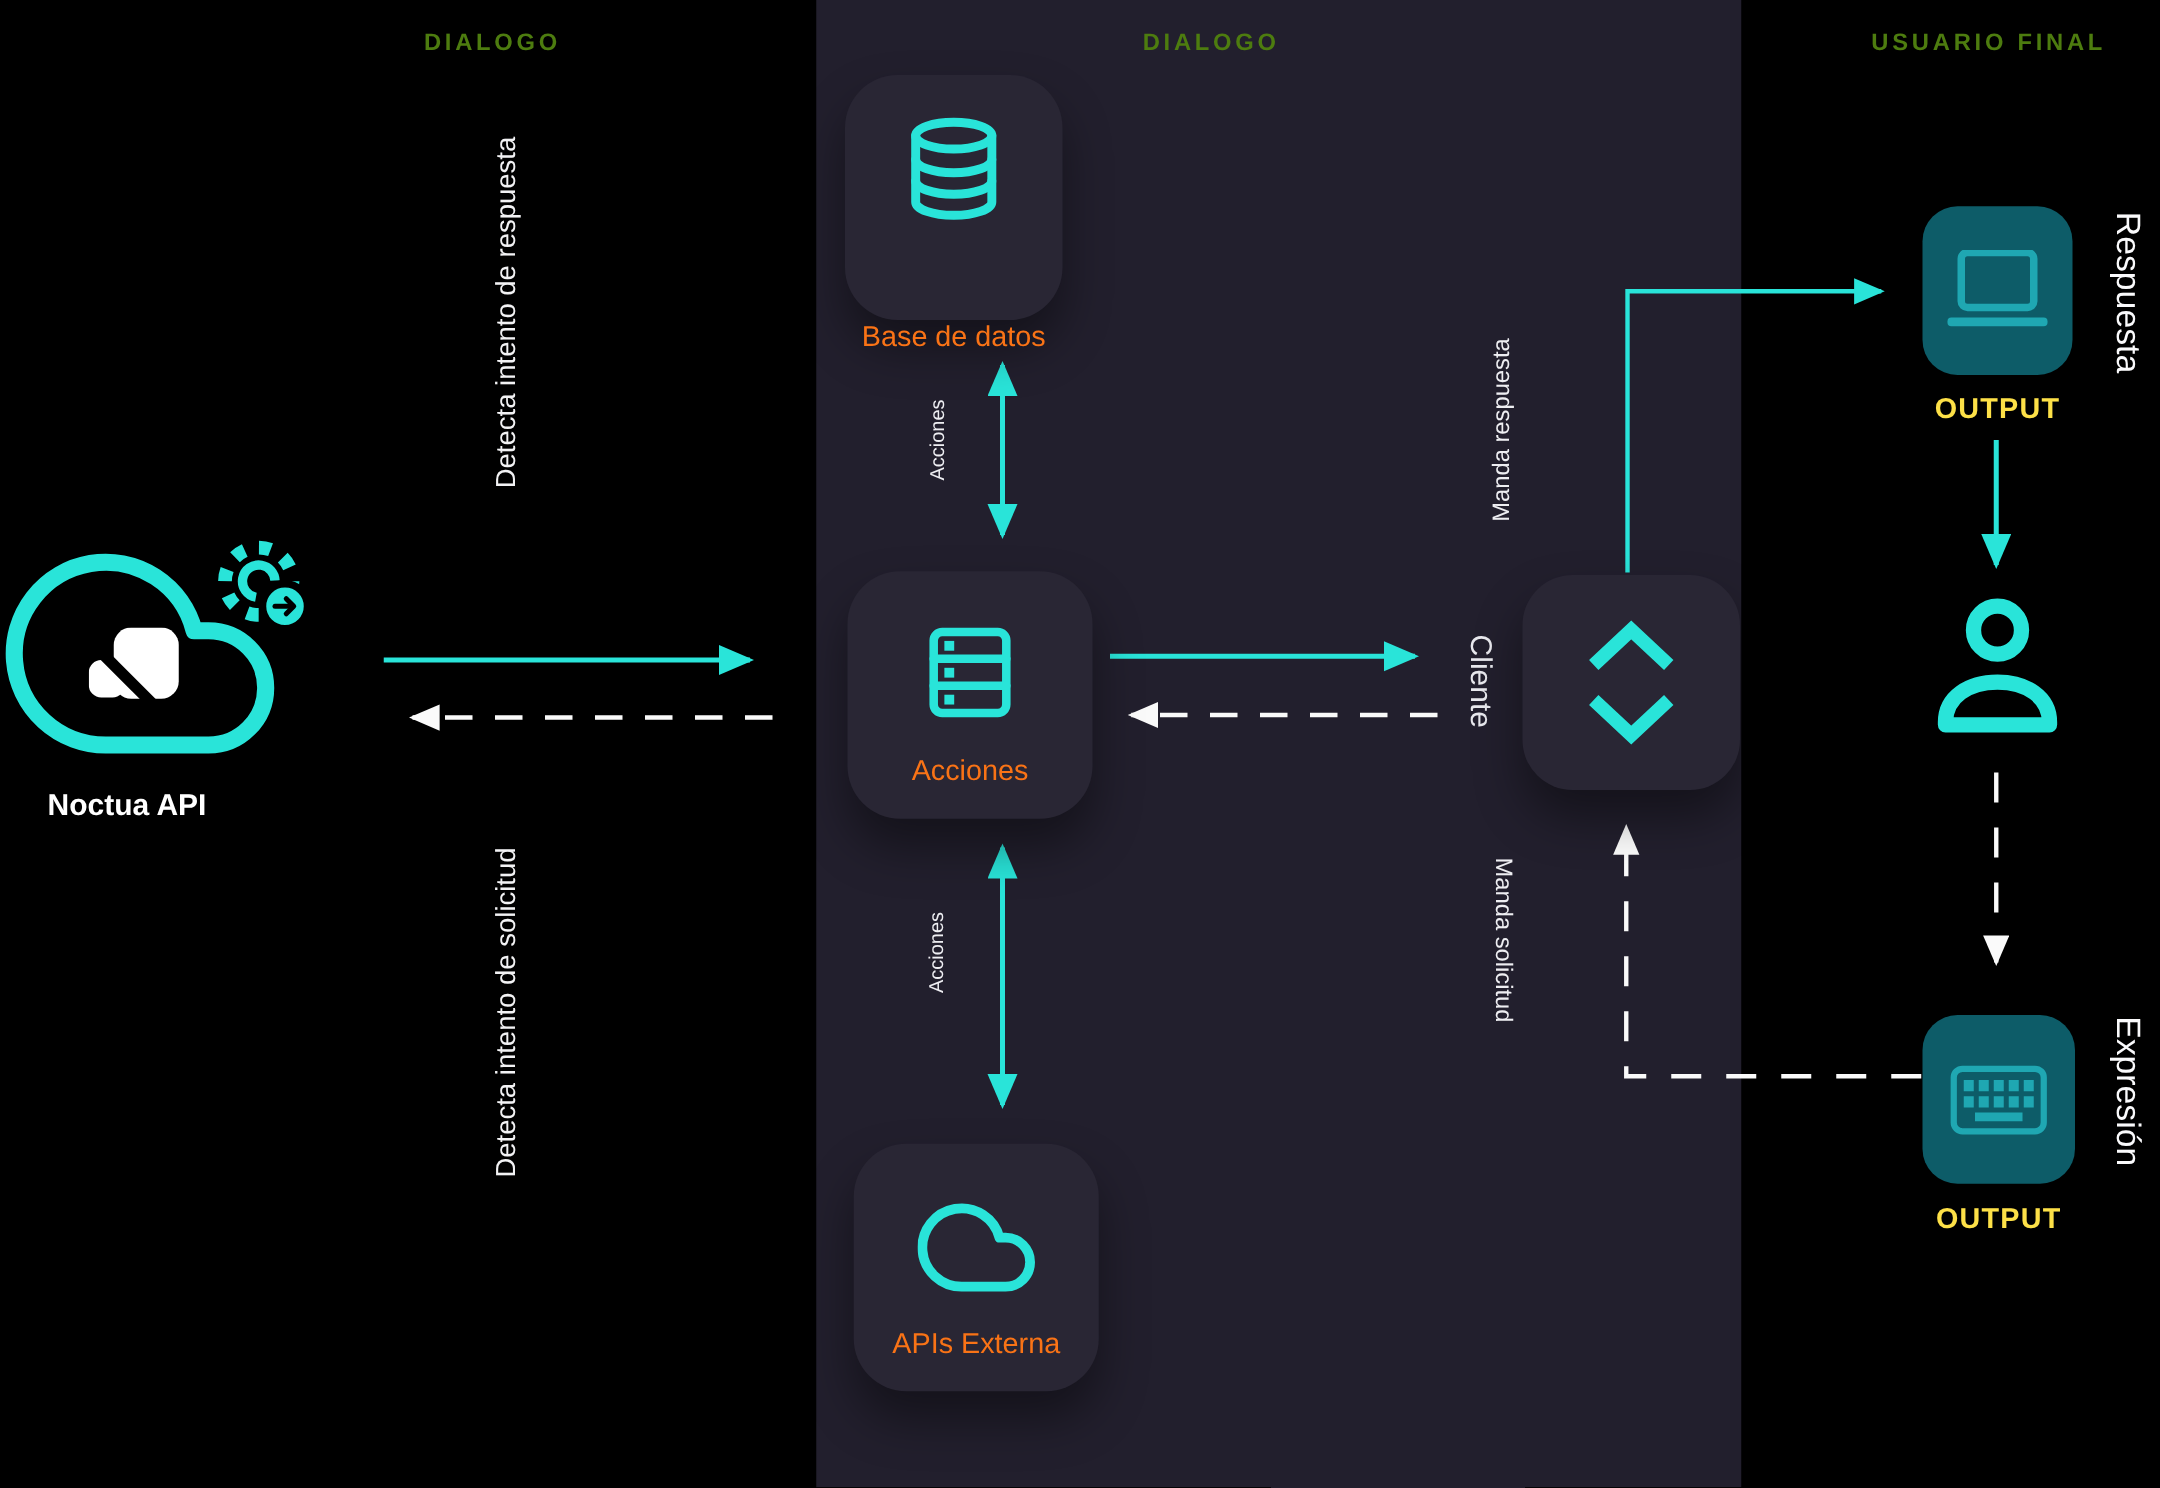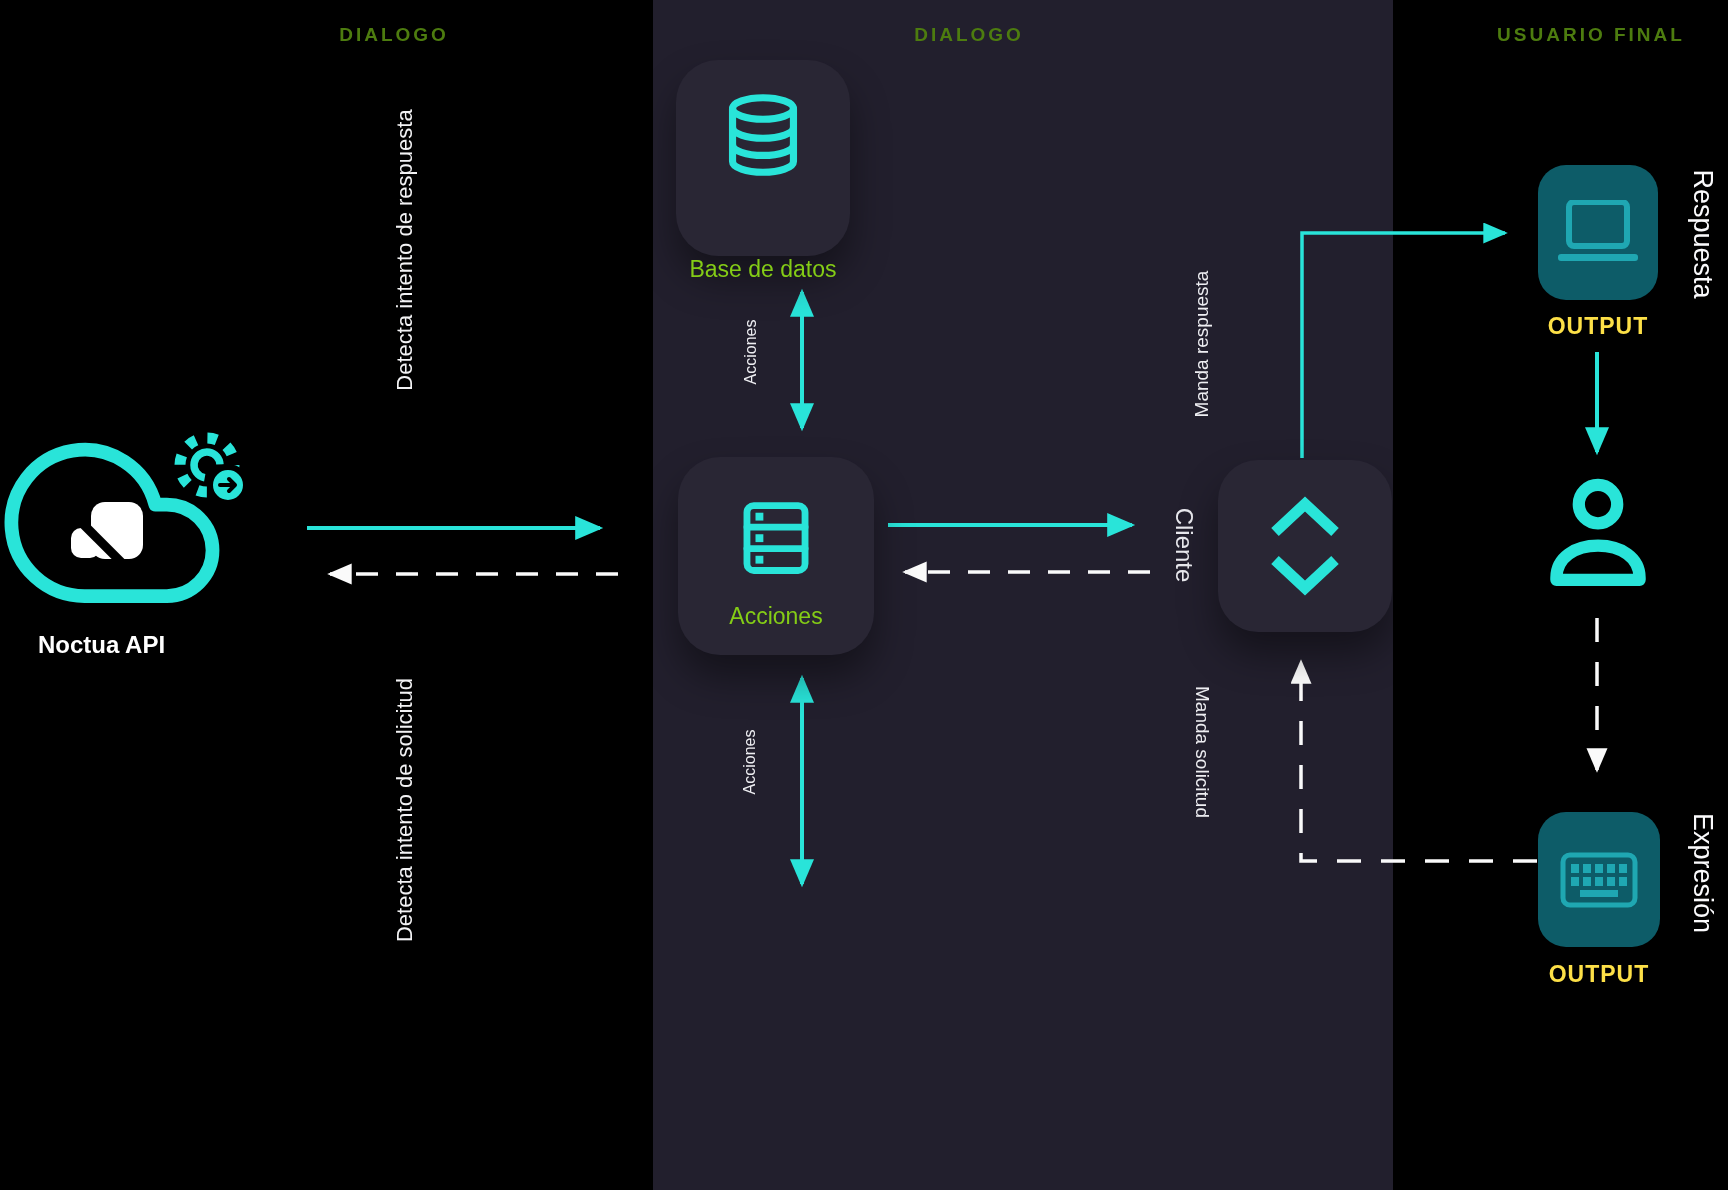--- a/index.html
+++ b/index.html
@@ -15,21 +15,21 @@
   .vlabel.cw{transform:translate(-50%,-50%) rotate(90deg);}
   .lab-detecta{font-size:22px;}
   .lab-manda{font-size:19px;color:#eeeef2;}
   .lab-acciones{font-size:16px;color:#eeeef2;}
   .lab-cliente{font-size:24px;color:#e9e9ee;}
   .lab-user-side{font-size:27px;color:#fafafc;}
 
   .card{position:absolute;background:#292634;border-radius:42px;
         box-shadow:0 22px 38px rgba(0,0,0,.40);}
   .card .icon{position:absolute;left:0;right:0;display:flex;justify-content:center;}
-  .card .clabel{position:absolute;left:0;right:0;text-align:center;color:#84cc16;font-size:23px;}
+  .card .clabel{position:absolute;left:0;right:0;text-align:center;color:#f97316;font-size:23px;}
 
   .tealcard{position:absolute;background:#0d5c68;border-radius:28px;
             display:flex;align-items:center;justify-content:center;}
   .iolabel{position:absolute;text-align:center;color:#fde047;font-size:23px;font-weight:600;letter-spacing:1px;}
 
   .abs{position:absolute;}
   .noctua-label{position:absolute;color:#ffffff;font-size:24px;font-weight:700;text-align:right;}
 </style>
 </head>
 <body>
@@ -110,20 +110,28 @@
         <g fill="#29e4d9" stroke="none">
           <rect x="6" y="4.6" width="2.3" height="2.3"></rect>
           <rect x="6" y="10.9" width="2.3" height="2.3"></rect>
           <rect x="6" y="17.2" width="2.3" height="2.3"></rect>
         </g>
       </svg>
     </div>
     <div class="clabel" style="top:146px;">Acciones</div>
   </div>
 
+  <div class="card" style="left:683px;top:915px;width:196px;height:198px;">
+    <div class="icon" style="top:36px;">
+      <svg width="94" height="94" viewBox="0 0 24 24">
+        <path d="M18 10h-1.26A8 8 0 1 0 9 20h9a5 5 0 0 0 0-10z" fill="none" stroke="#29e4d9" stroke-width="2" stroke-linecap="round" stroke-linejoin="round"></path>
+      </svg>
+    </div>
+    <div class="clabel" style="top:146px;">APIs Externa</div>
+  </div>
 
   <div class="vlabel lab-acciones" style="left:751px;top:352px;">Acciones</div>
   <div class="vlabel lab-acciones" style="left:750px;top:762px;">Acciones</div>
   <div class="vlabel lab-manda" style="left:1202px;top:344px;">Manda respuesta</div>
   <div class="vlabel lab-manda cw" style="left:1202px;top:752px;">Manda solicitud</div>
   <div class="vlabel lab-cliente cw" style="left:1184px;top:545px;">Cliente</div>
 
   <div class="card" style="left:1218px;top:460px;width:174px;height:172px;border-radius:40px;">
     <svg class="abs" style="left:0;top:0;" width="174" height="172" viewBox="0 0 174 172">
       <g fill="none" stroke="#29e4d9" stroke-width="11">

